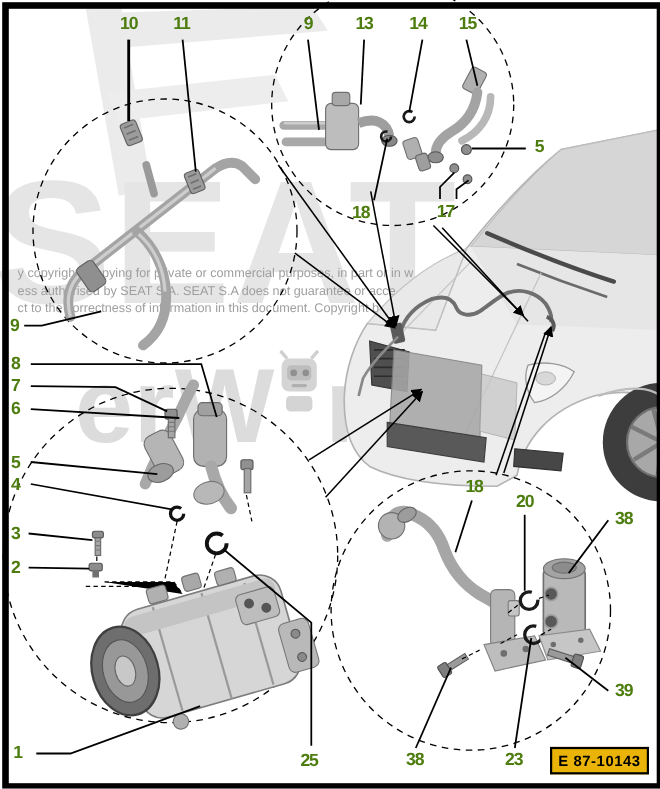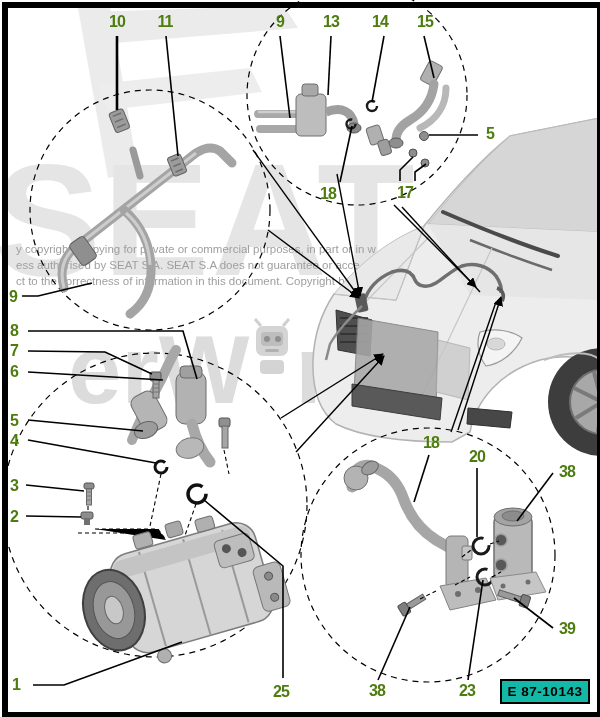--- a/index.html
+++ b/index.html
@@ -16,21 +16,21 @@
   .wm-erwin .robot{margin:0 2px 38px 2px;}
   .wm-copy{position:absolute;left:0;width:520px;color:#9f9f9f;font-size:11.5px;
            white-space:nowrap;overflow:hidden;z-index:2;}
   .wm-swoosh{position:absolute;left:0;top:0;}
   
   svg.art{position:absolute;left:0;top:0;z-index:3;}
   
   .co{position:absolute;transform:translate(-50%,-50%);font-size:16px;font-weight:bold;
       color:#4d7c0f;z-index:4;letter-spacing:-1px;}
   .figcode{position:absolute;left:500px;top:679px;width:86px;height:21px;z-index:4;
-           border:2px solid #000;background:#14b8a6;font-size:13.5px;font-weight:bold;
+           border:2px solid #000;background:#eab308;font-size:13.5px;font-weight:bold;
            display:flex;align-items:center;justify-content:center;letter-spacing:0.5px;}
 </style>
 </head>
 <body>
 
 <div class="stage">
 
   <div class="wm-layer">
     <svg class="wm-swoosh" width="320" height="200">
       <polygon points="62,8 94,6 122,172 92,178" fill="#ebebeb"></polygon>

